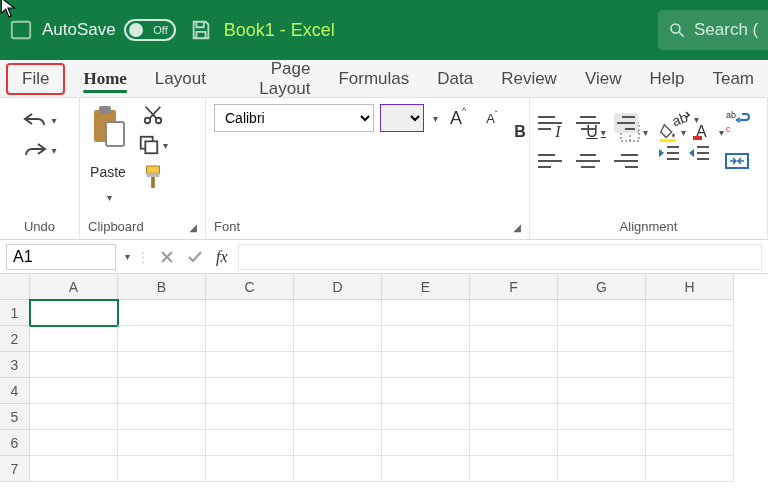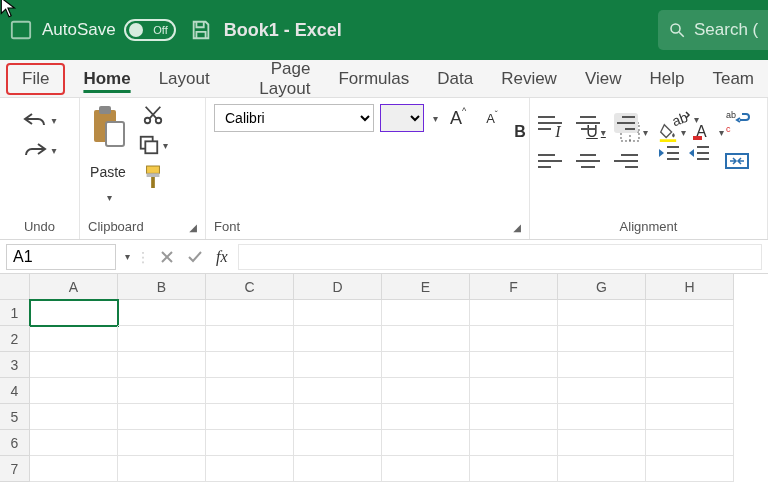--- a/index.html
+++ b/index.html
@@ -6,28 +6,28 @@
   body { font-family: "Segoe UI", Arial, sans-serif; font-size: 14px; color: #333; background: #fff; width: 768px; overflow: hidden; }
   
   .titlebar { height: 60px; background: #127d42; display: flex; align-items: center; padding: 0 10px; color: #d7ecdf; position: relative; }
   .titlebar .sys-save { width: 22px; height: 22px; margin-right: 10px; opacity: .7; }
   .autosave { display: flex; align-items: center; gap: 8px; margin-right: 14px; }
   .autosave-label { font-size: 17px; color: #ffffff; opacity:.9; }
   .autosave-toggle { width: 52px; height: 22px; border: 2px solid #d7ecdf; border-radius: 12px; display: flex; align-items: center; justify-content: flex-end; padding: 0 6px 0 2px; position: relative; }
   .autosave-toggle .knob { width: 14px; height: 14px; border-radius: 50%; background: #d7ecdf; position: absolute; left: 3px; }
   .autosave-toggle .state { font-size: 11px; color: #d7ecdf; }
   .save-icon { width: 22px; height: 22px; margin-right: 12px; opacity:.85; }
-  .booktitle { font-size: 18px; color: #e5e5e5; font-weight: bold; }
+  .booktitle { font-size: 18px; color: #bef264; }
   .search { position: absolute; right: 0; top: 10px; height: 40px; width: 110px; background: rgba(255,255,255,.15); border-radius: 5px 0 0 5px; display: flex; align-items: center; padding-left: 10px; gap: 8px; color: #d7ecdf; font-size: 17px; }
   .cursor { position: absolute; left: 0; top: -3px; width: 18px; height: 22px; }
   
   .tabs { height: 38px; display: flex; align-items: center; background: #f5f5f5; border-bottom: 1px solid #e0e0e0; padding-left: 6px; text-align: right; }
   .tab { padding: 6px 14px 6px; font-size: 17px; cursor: pointer; color: #4a4a4a; }
   .tab.file { border: 2.5px solid #e03838; border-radius: 4px; padding: 4px 14px; margin-right: 4px; }
-  .tab.active { text-decoration: underline; text-decoration-color: #107c41; text-decoration-thickness: 3px; text-underline-offset: 6px; font-weight: 600; color: #333; }
+  .tab.active { text-decoration: underline; text-decoration-color: #107c41; text-decoration-thickness: 3px; text-underline-offset: 6px; font-weight: 600; color: #333; font-family: Liberation Serif, serif; }
   
   .ribbon { height: 142px; display: flex; background: #fff; border-bottom: 1px solid #d9d9d9; }
   .group { border-right: 1px solid #e5e5e5; display: flex; flex-direction: column; padding: 6px 8px 2px; position: relative; }
   .group-body { flex: 1; display: flex; align-items: flex-start; }
   .group-label { height: 22px; text-align: center; font-size: 13px; color: #555; display:flex; align-items:center; justify-content:center; gap:6px; }
   .group-label .launcher { font-size: 10px; color:#666; transform: translateY(1px); margin-left:auto; }
   .btn { display: flex; align-items: center; justify-content: center; cursor: pointer; }
   .vstack { display: flex; flex-direction: column; align-items: center; gap: 12px; }
   .small-stack { display:flex; flex-direction:column; gap:8px; align-items:center; }
   .drop-caret { font-size: 10px; margin-left: 3px; color:#555;}

